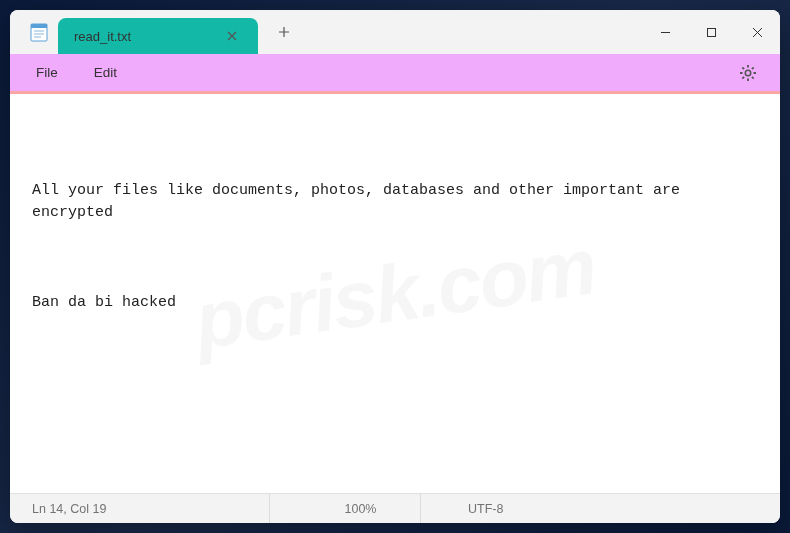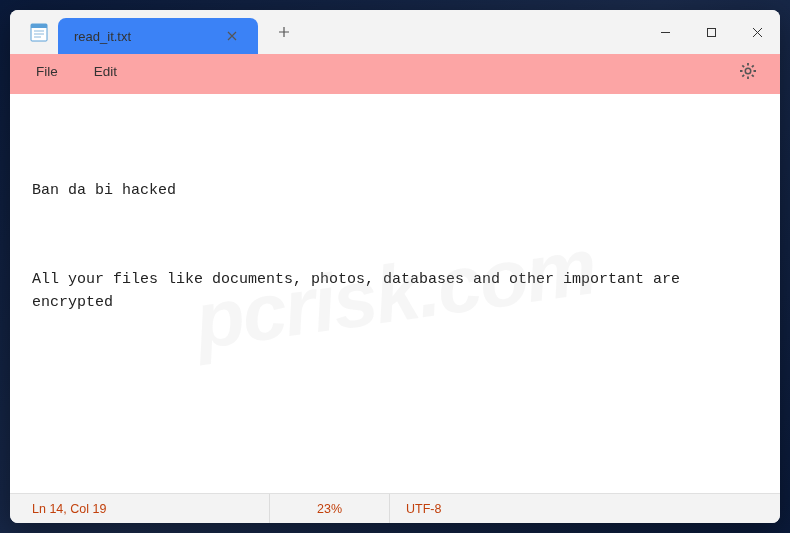--- a/index.html
+++ b/index.html
@@ -34,21 +34,21 @@
     .app-icon {
       width: 22px;
       height: 22px;
       margin-left: 18px;
       margin-right: 8px;
       display: flex;
       align-items: center;
       justify-content: center;
     }
     .tab {
-      background: #3b82f6;
+      background: #14b8a6;
       height: 36px;
       margin-top: 8px;
       padding: 0 12px 0 16px;
       display: flex;
       align-items: center;
       border-radius: 8px 8px 0 0;
       min-width: 200px;
       position: relative;
     }
     .tab-title {
@@ -86,25 +86,25 @@
     .win-btn {
       width: 46px;
       height: 44px;
       display: flex;
       align-items: center;
       justify-content: center;
       color: #333;
     }
     .menubar {
       height: 40px;
-      background: #fca5a5;
+      background: #f0abfc;
       display: flex;
       align-items: center;
       padding: 0 8px;
-      border-bottom: 6px solid #fca5a5;
+      border-bottom: 3px solid #fca5a5;
     }
     .menu-item {
       padding: 6px 18px;
       font-size: 13.5px;
       color: #333;
       border-radius: 4px;
     }
     .settings-btn {
       margin-left: auto;
       width: 36px;
@@ -132,21 +132,22 @@
     .content p:last-of-type {
       margin-bottom: 0;
     }
     .statusbar {
       height: 30px;
       background: #f3f3f3;
       border-top: 1px solid #e0e0e0;
       display: flex;
       align-items: center;
       font-size: 12.5px;
-      color: #c2410c;
+      color: #737373;
+      gap: 31px;
     }
     .status-cell {
       padding: 0 16px;
       border-right: 1px solid #dcdcdc;
       height: 100%;
       display: flex;
       align-items: center;
     }
     .status-cell.first { flex: 0 0 260px; padding-left: 22px; }
     .status-cell.zoom { flex: 0 0 120px; justify-content: center; }
@@ -229,27 +230,27 @@
             <line x1="12.9" y1="12.9" x2="14.7" y2="14.7"></line>
           <line x1="3.3" y1="14.7" x2="5.1" y2="12.9"></line>
             <line x1="12.9" y1="5.1" x2="14.7" y2="3.3"></line>
         </g>
       </svg>
     </div>
   </div>
 
   <div class="content">
     <div class="watermark">pcrisk.com</div>
+    <p>All your files like documents, photos, databases and other important are encrypted</p>
     <p>Ban da bi hacked</p>
-    <p>All your files like documents, photos, databases and other important are encrypted</p>
     
     
     <p></p>
     
   </div>
 
   <div class="statusbar">
     <div class="status-cell first">Ln 14, Col 19</div>
-    <div class="status-cell zoom">23%</div>
+    <div class="status-cell zoom">100%</div>
     <div class="status-cell enc">UTF-8</div>
   </div>
 
 </div>
 
 </body></html>

